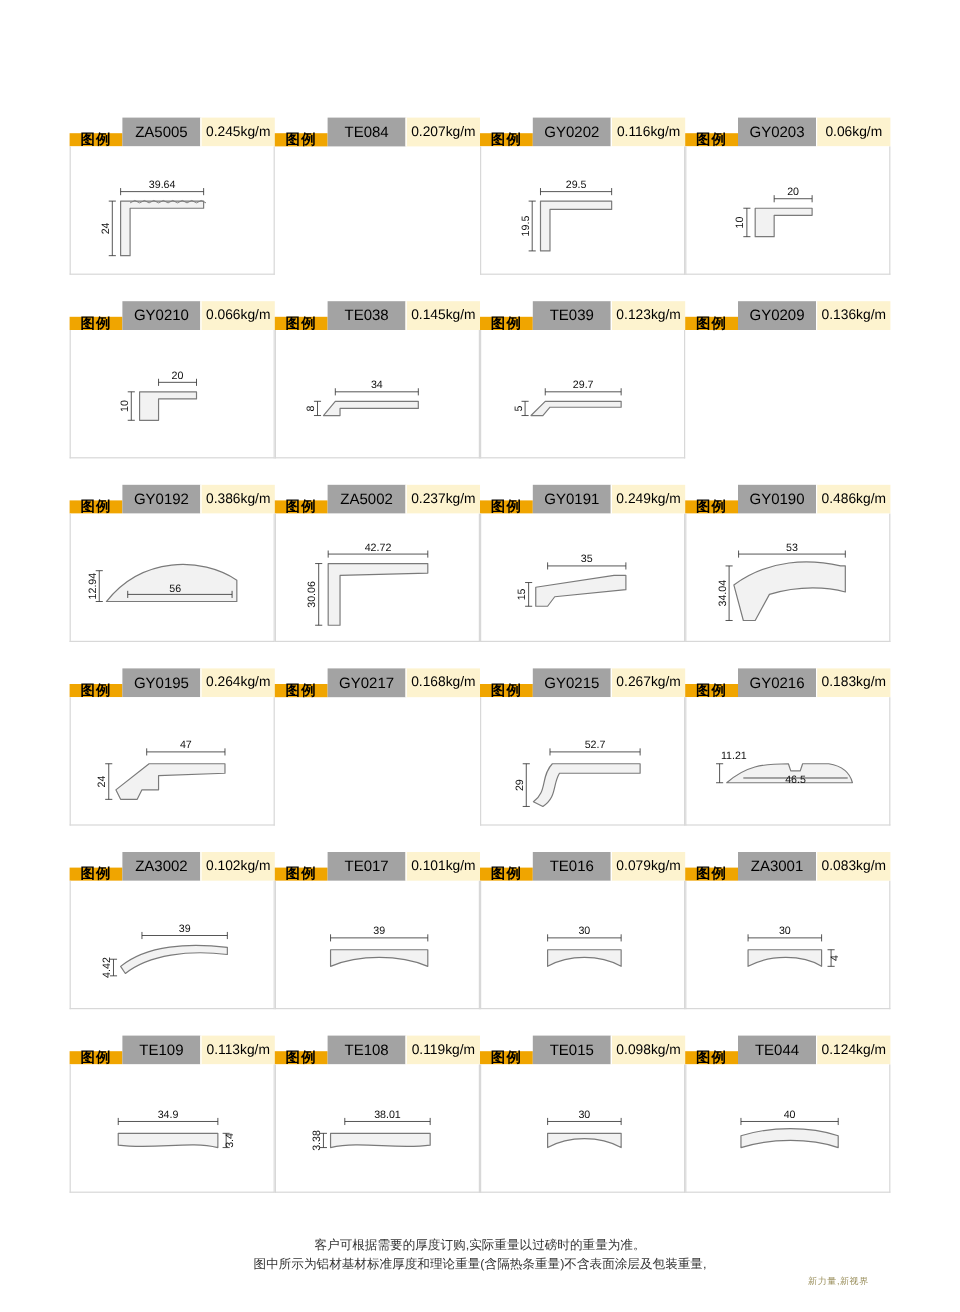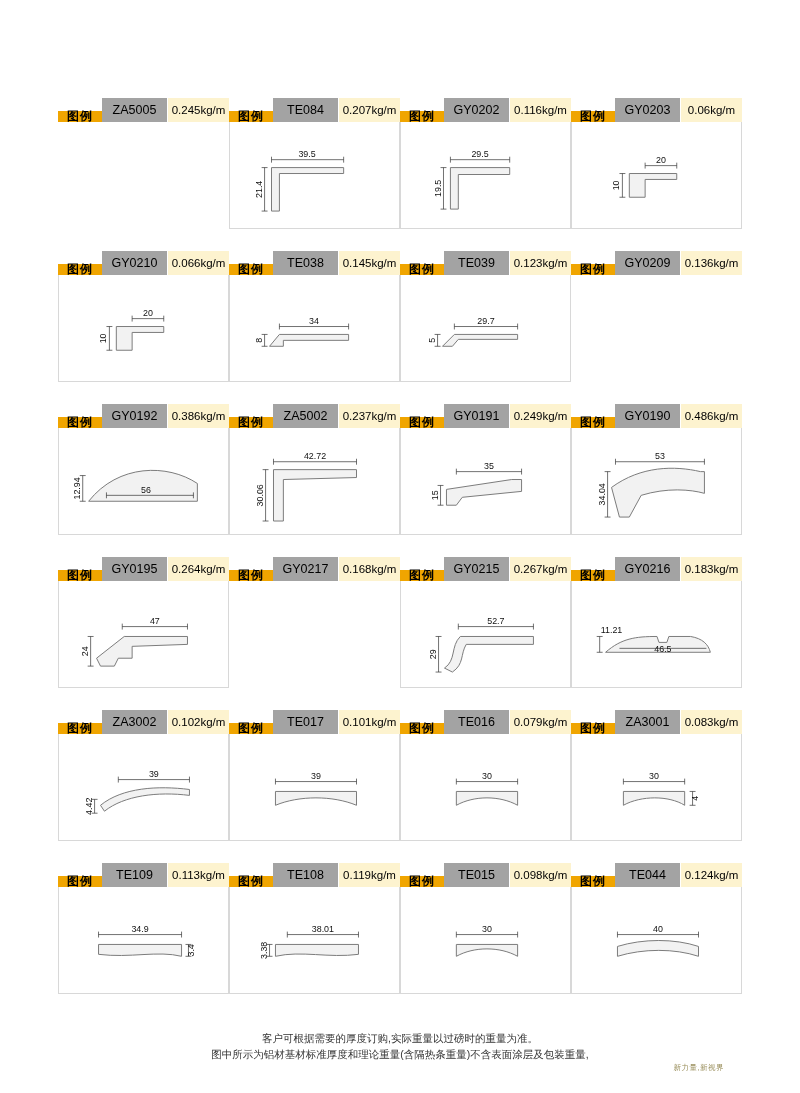--- a/index.html
+++ b/index.html
@@ -131,38 +131,39 @@
 
   <div class="grid">
 
     <div class="row">
       <div class="cell">
         <div class="hdr">
           <div class="tag">图例</div>
           <div class="code">ZA5005</div>
           <div class="wt">0.245kg/m</div>
         </div>
+        <div class="cell-inner">
+          <svg class="svgwrap" viewBox="0 0 171 107">
+            <polygon class="prof" points="42,46 112,46 112,52 50,52 50,92 42,92"></polygon>
+            <path d="M50,47.5 l4,-2 l4,2 l4,-2 l4,2 l4,-2 l4,2 l4,-2 l4,2 l4,-2 l4,2 l4,-2 l4,2 l4,-2 l4,2 l4,-2 l4,2" fill="none" stroke="#7a7a7a" stroke-width="0.8"></path>
+            <line class="lead" x1="42" y1="38" x2="112" y2="38"></line>
+            <path class="lead" d="M42,35 L42,41 M112,35 L112,41"></path>
+            <text class="dim" x="77" y="35" text-anchor="middle">39.64</text>
+            <line class="lead" x1="35" y1="46" x2="35" y2="92"></line>
+            <path class="lead" d="M32,46 L38,46 M32,92 L38,92"></path>
+            <text class="dimv" x="32" y="69" text-anchor="middle" transform="rotate(-90 32 69)">24</text>
+          </svg>
+        </div>
       </div>
 
       <div class="cell">
         <div class="hdr">
           <div class="tag">图例</div>
           <div class="code">TE084</div>
           <div class="wt">0.207kg/m</div>
-        </div>
-        <div class="cell-inner">
-          <svg class="svgwrap" viewBox="0 0 171 107">
-            <polygon class="prof" points="42,46 115,46 115,52 50,52 50,90 42,90"></polygon>
-            <line class="lead" x1="42" y1="38" x2="115" y2="38"></line>
-            <path class="lead" d="M42,35 L42,41 M115,35 L115,41"></path>
-            <text class="dim" x="78" y="35" text-anchor="middle">39.5</text>
-            <line class="lead" x1="35" y1="46" x2="35" y2="90"></line>
-            <path class="lead" d="M32,46 L38,46 M32,90 L38,90"></path>
-            <text class="dimv" x="32" y="68" text-anchor="middle" transform="rotate(-90 32 68)">21.4</text>
-          </svg>
         </div>
       </div>
 
       <div class="cell">
         <div class="hdr">
           <div class="tag">图例</div>
           <div class="code">GY0202</div>
           <div class="wt">0.116kg/m</div>
         </div>
         <div class="cell-inner">

